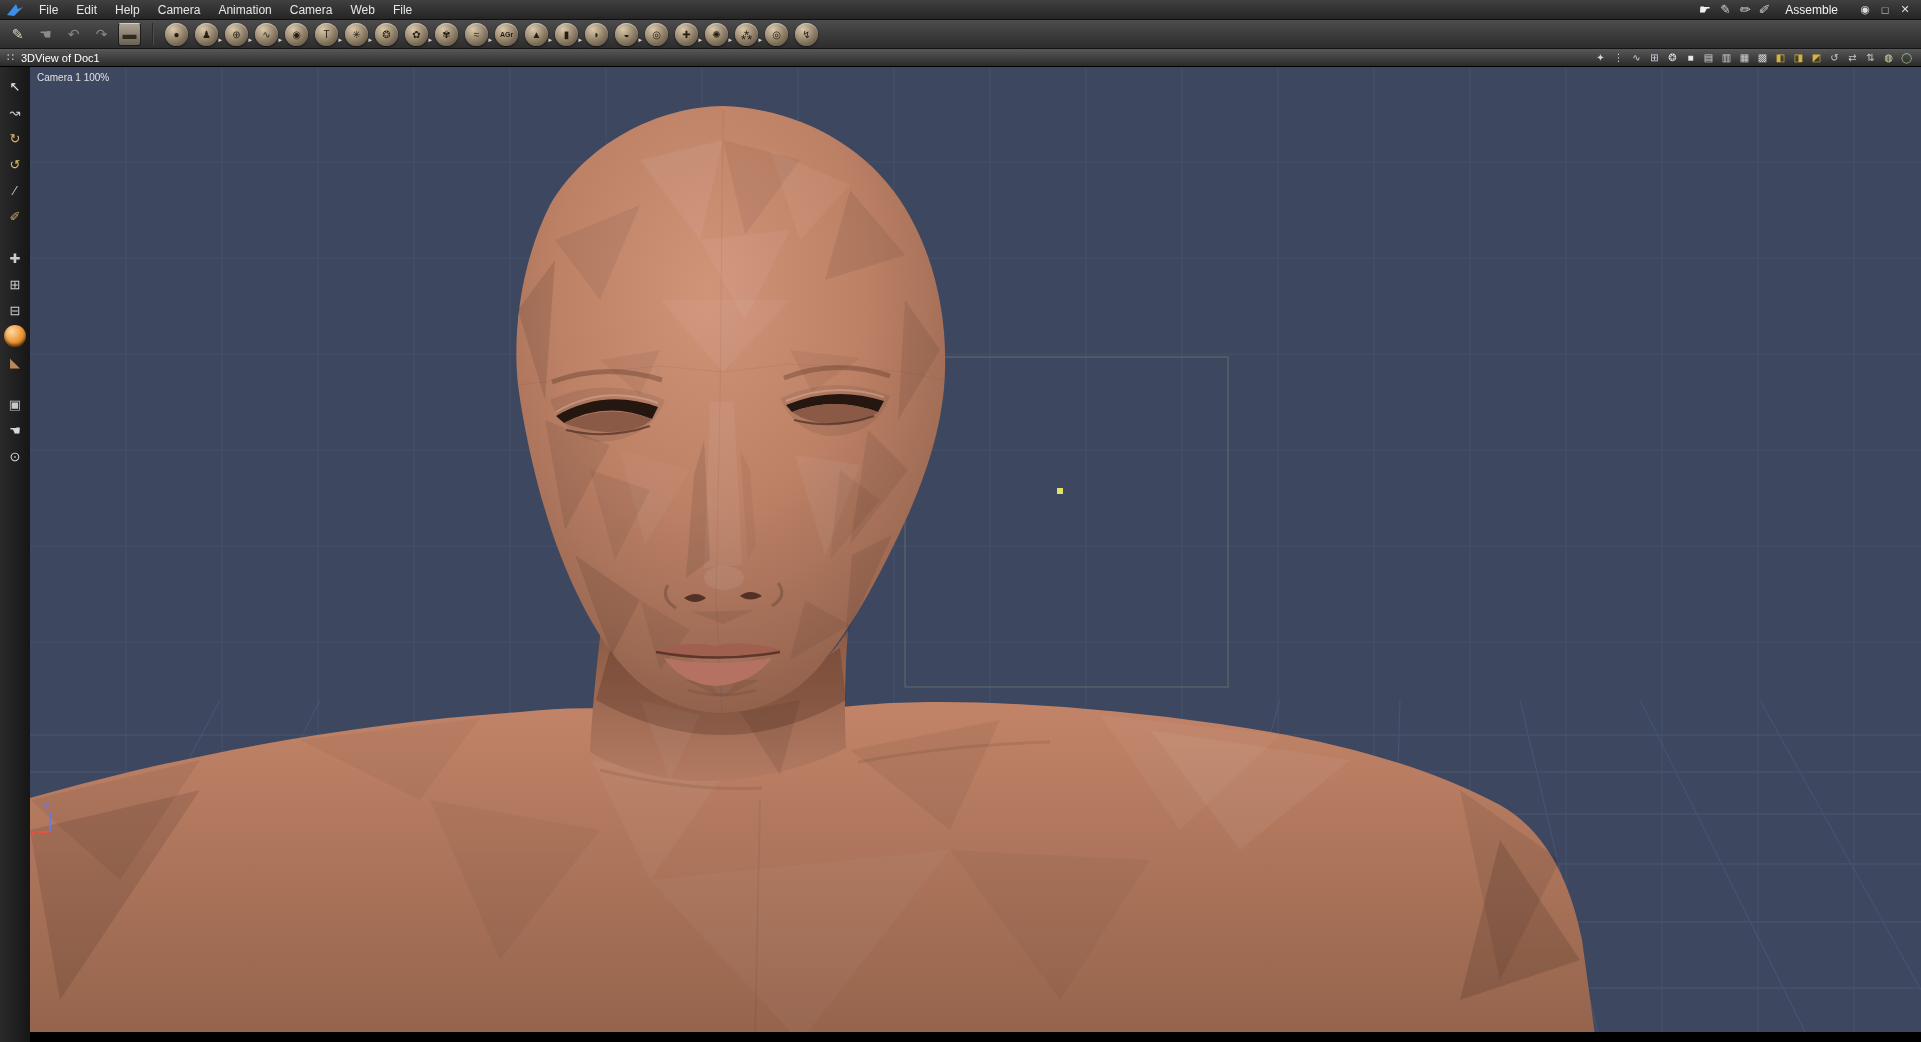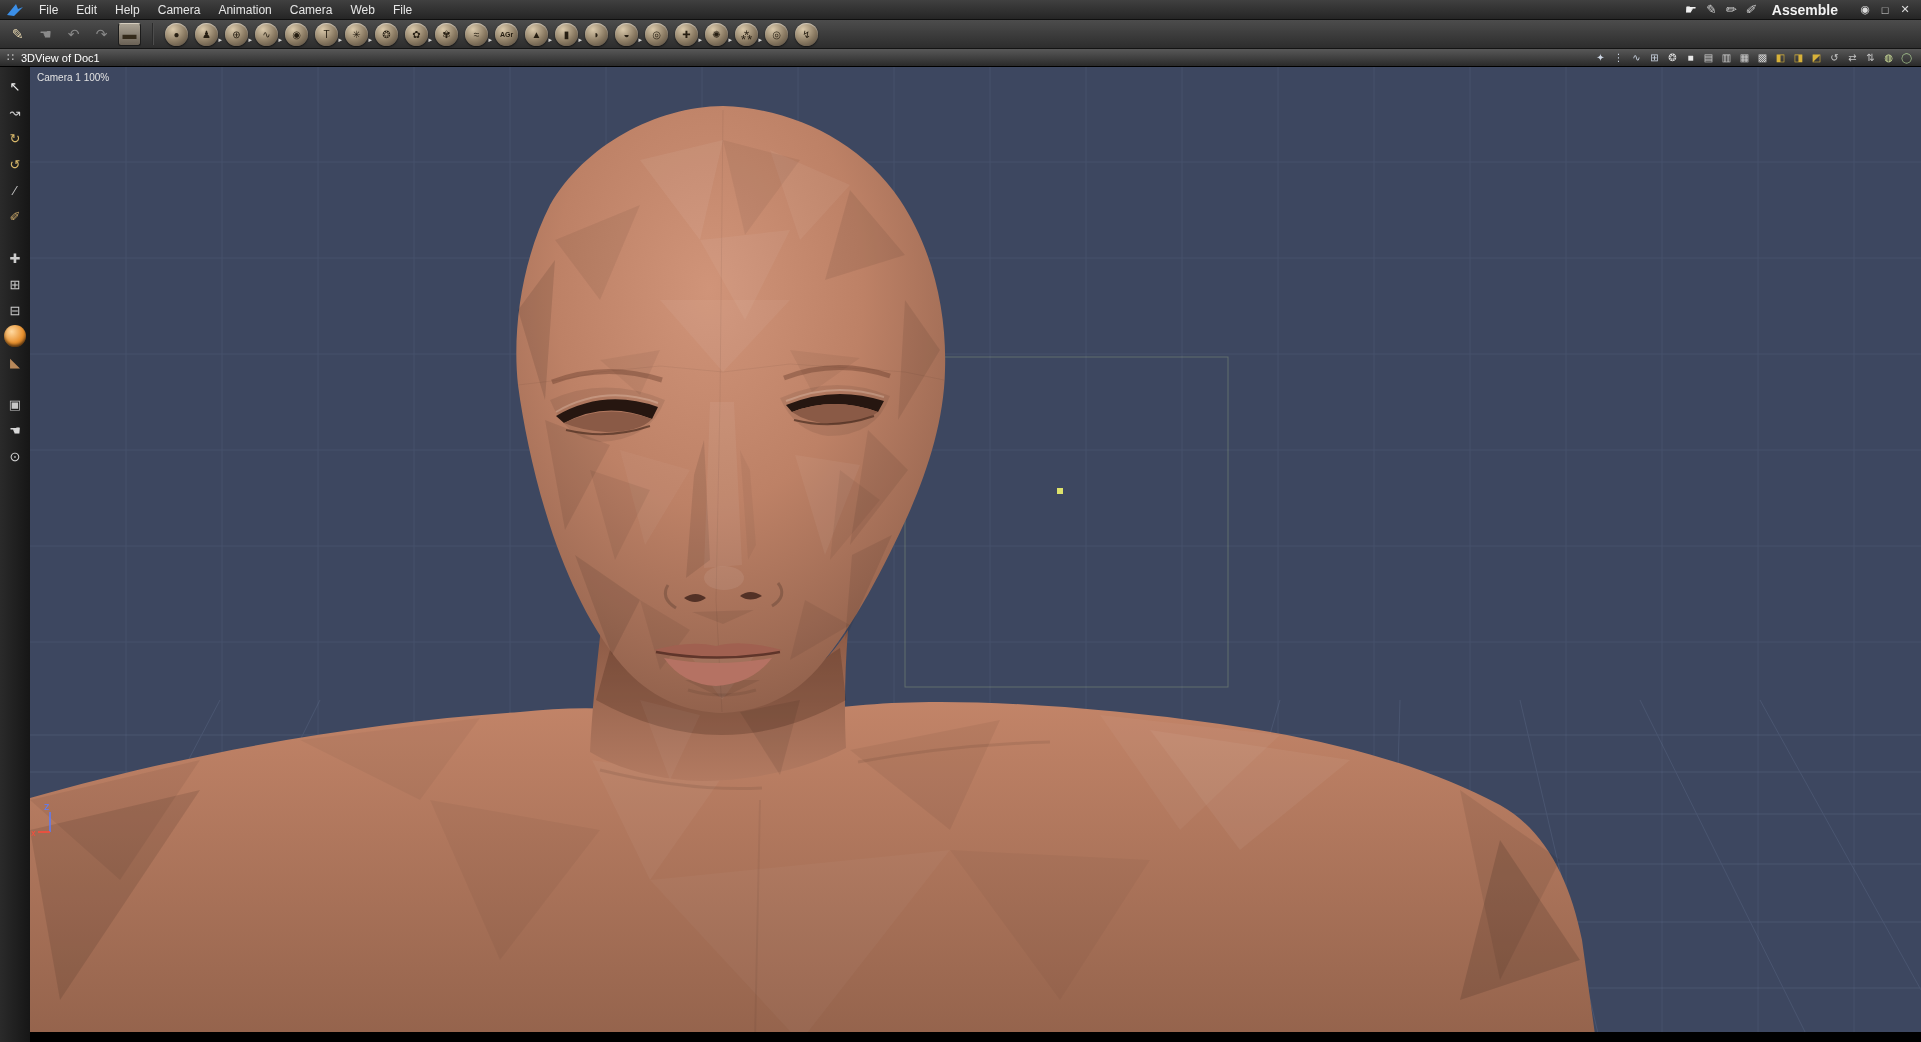--- a/index.html
+++ b/index.html
@@ -7,21 +7,21 @@
               font-family:"Liberation Sans", sans-serif; }
 
   
   .menubar { height:20px; background:linear-gradient(#404040,#252525);
              border-bottom:1px solid #101010; display:flex; align-items:center;
              padding:0 4px; color:#e6e6e6; font-size:12px; }
   .logo { display:inline-flex; margin:0 6px 0 2px; }
   .menu-item { padding:0 9px; line-height:20px; cursor:default; }
   .menu-right { margin-left:auto; display:flex; align-items:center; gap:7px; padding-right:4px; }
   .room-strip .icon { font-size:13px; transform:skewX(-8deg); }
-  .mode-label { margin:0 12px 0 8px; font-size:14px; color:#f2f2f2;font-weight:bold; }
+  .mode-label { margin:0 12px 0 8px; font-size:12px; color:#f2f2f2; }
   .ctrl-strip .icon { font-size:11px; color:#ddd; width:16px; }
 
   
   .toolbar { height:29px; background:linear-gradient(#4c4c4c,#2d2d2d);
              border-bottom:1px solid #141414; display:flex; align-items:center;
              gap:5px; padding:0 6px; }
   .divider { width:2px; height:22px; background:linear-gradient(90deg,#1a1a1a,#5e5e5e); margin:0 6px; }
   .icon { display:inline-flex; align-items:center; justify-content:center; cursor:default; }
   .toolbar .icon { width:23px; height:23px; position:relative; }
   .tbar-left .icon { font-size:14px; }

